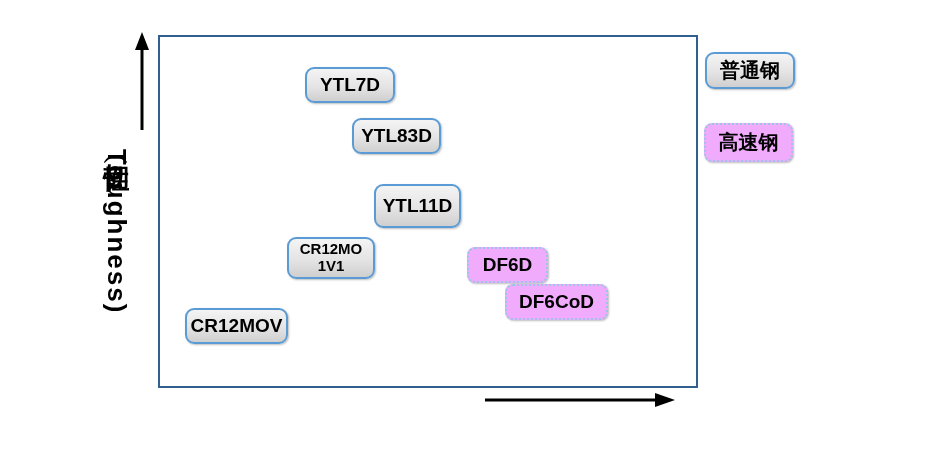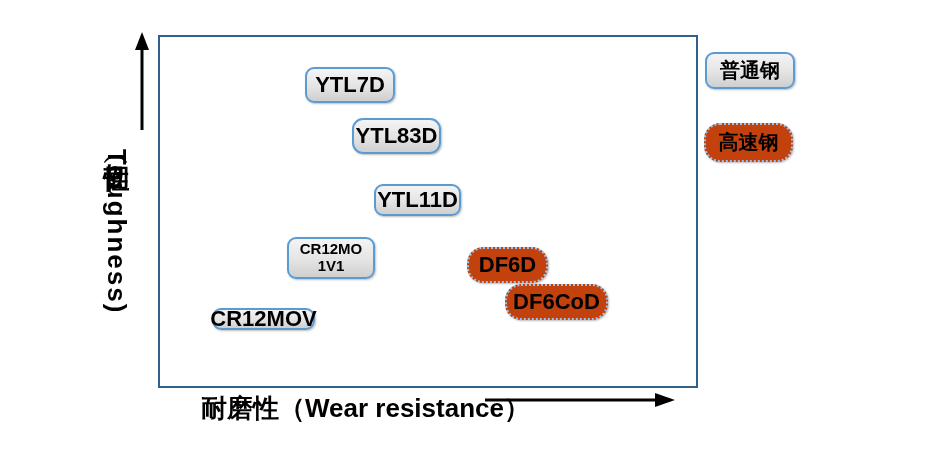--- a/index.html
+++ b/index.html
@@ -21,31 +21,31 @@
   }
   .x-label{
     position:absolute;left:201px;top:391px;
     font-size:26px;font-weight:bold;color:#000;white-space:nowrap;
   }
 
   
   .mbox{
     position:absolute;display:flex;flex-direction:column;
     align-items:center;justify-content:center;
-    font-weight:bold;color:#000;font-size:22px;line-height:1.12;
+    font-weight:bold;color:#000;font-size:19px;line-height:1.12;
     box-sizing:border-box;text-align:center;white-space:nowrap;
   }
   .ord{
     background:linear-gradient(180deg,#f4f4f4 0%,#e4e4e4 55%,#cfcfcf 100%);
     border:2px solid #5b9bd5;border-radius:9px;
     box-shadow:1px 1px 2px rgba(110,110,110,.45);
   }
   .hss{
-    background:#c2410c;
-    border:2px dotted #9dc3e6;border-radius:16px;
+    background:#f0abfc;
+    border:2px dotted #9dc3e6;border-radius:8px;
     box-shadow:1px 1px 2px rgba(110,110,110,.45);
   }
 
   svg{position:absolute;overflow:visible;}
 </style>
 </head>
 <body>
 
 <div id="canvas">
 
@@ -55,43 +55,42 @@
     <line x1="14" y1="100" x2="14" y2="14" stroke="#000" stroke-width="3"></line>
     <polygon points="14,2 7,20 21,20" fill="#000"></polygon>
   </svg>
 
   <svg style="left:483px;top:390px;" width="200" height="20" viewBox="0 0 200 20">
     <line x1="2" y1="10" x2="178" y2="10" stroke="#000" stroke-width="3"></line>
     <polygon points="192,10 172,3 172,17" fill="#000"></polygon>
   </svg>
 
   <div class="y-label">韧性（Toughness)</div>
-  <div class="x-label">耐磨性（Wear resistance）</div>
 
   <div>
       <div class="mbox ord" style="left: 305px; top: 67px; width: 90px; height: 36px;">
         <div>YTL7D</div>
       </div>
-      <div class="mbox ord" style="left: 352px; top: 118px; width: 89px; height: 36px; border-radius: 11px;">
+      <div class="mbox ord" style="left: 352px; top: 118px; width: 89px; height: 36px;">
         <div>YTL83D</div>
       </div>
-      <div class="mbox ord" style="left: 374px; top: 184px; width: 87px; height: 32px;">
+      <div class="mbox ord" style="left: 374px; top: 184px; width: 87px; height: 44px;">
         <div>YTL11D</div>
       </div>
       <div class="mbox ord" style="left: 287px; top: 237px; width: 88px; height: 42px; font-size: 15px;">
         <div>CR12MO</div>
         <div>1V1</div>
       </div>
       <div class="mbox hss" style="left: 467px; top: 247px; width: 81px; height: 36px;">
         <div>DF6D</div>
       </div>
       <div class="mbox hss" style="left: 505px; top: 284px; width: 103px; height: 36px; text-align: center;">
         <div>DF6CoD</div>
       </div>
-      <div class="mbox ord" style="left: 185px; top: 308px; width: 103px; height: 22px; margin-left: 27px;">
+      <div class="mbox ord" style="left: 185px; top: 308px; width: 103px; height: 36px;">
         <div>CR12MOV</div>
       </div>
       <div class="mbox ord" style="left: 705px; top: 52px; width: 90px; height: 37px; font-size: 20px; justify-content: center;">
         <div>普通钢</div>
       </div>
       <div class="mbox hss" style="left: 704px; top: 123px; width: 89px; height: 39px; font-size: 20px;">
         <div>高速钢</div>
       </div>
     </div>
 

